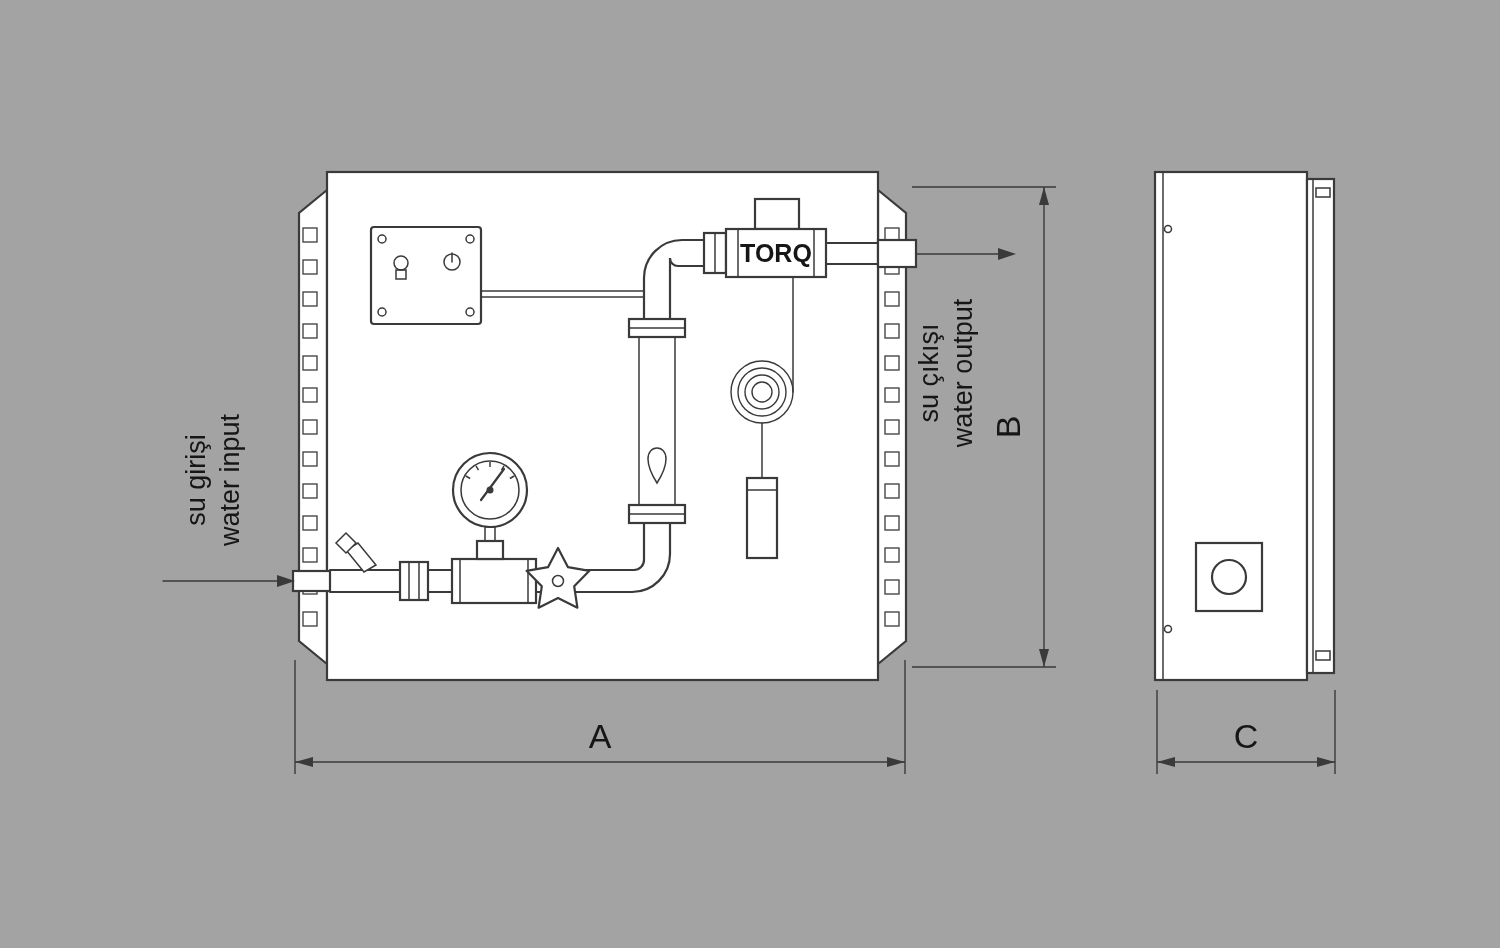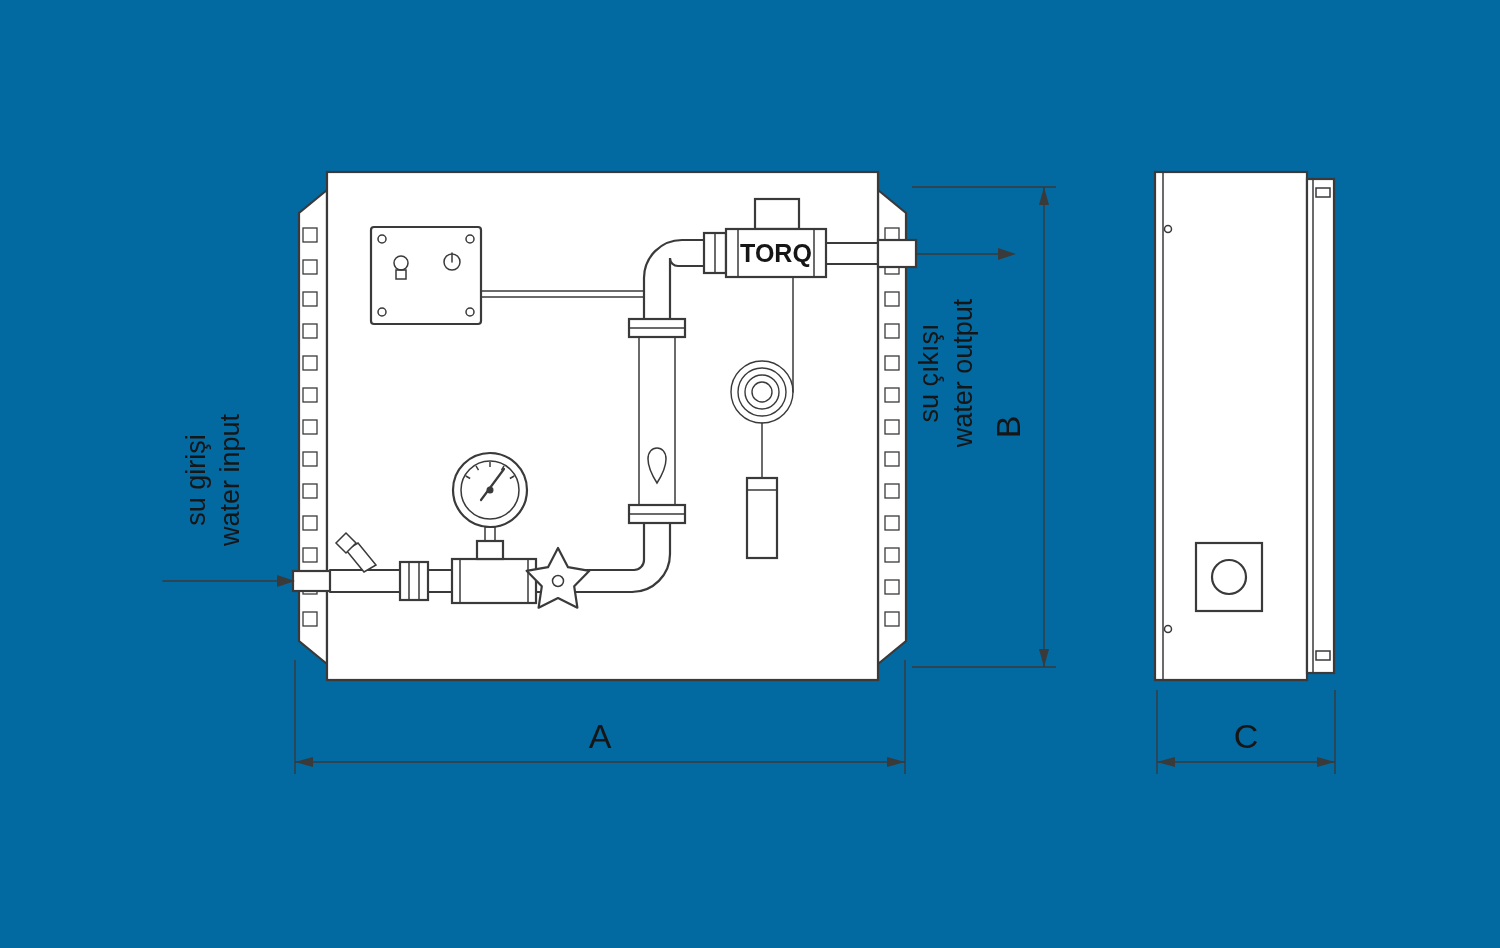--- a/index.html
+++ b/index.html
@@ -1,16 +1,16 @@
 <!DOCTYPE html>
 <html><head>
 <meta charset="utf-8">
 <style>
   html,body{margin:0;padding:0;background:#ffffff;}
-  .page{width:1500px;height:948px;background:#0369a1;position:relative;overflow:hidden;}
+  .page{width:1500px;height:948px;background:#a3a3a3;position:relative;overflow:hidden;}
   svg{display:block;}
   .s  {stroke:#3a3a3a;fill:none;stroke-width:2.2;stroke-linecap:round;}
   .sf {stroke:#3a3a3a;fill:#ffffff;stroke-width:2.2;}
   .t  {stroke-width:1.5;}
   .t2 {stroke-width:1.3;}
   .d  {stroke:#3a3a3a;fill:none;stroke-width:1.4;}
   .ah {fill:#3a3a3a;stroke:none;}
   text{font-family:"Liberation Sans", sans-serif;fill:#161616;}
   .lbl{font-size:27px;}
   .dimtxt{font-size:34px;}

